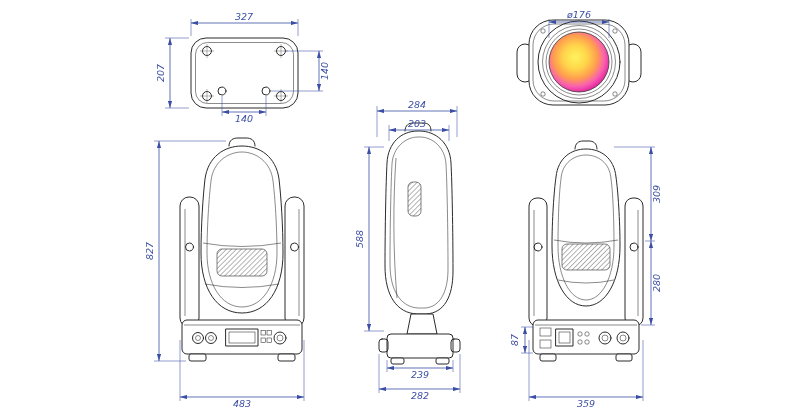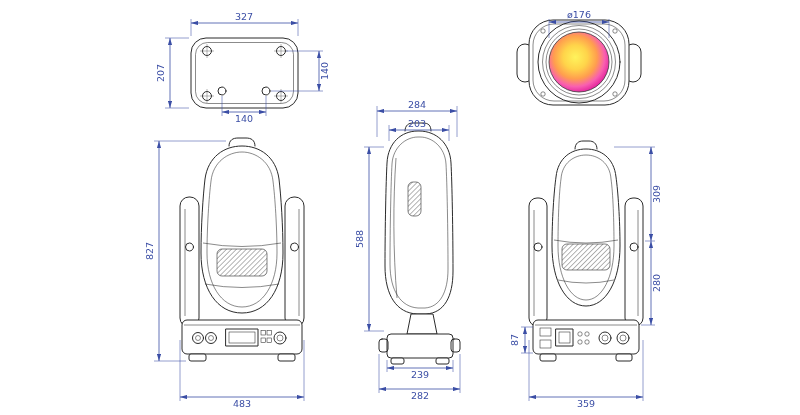--- a/index.html
+++ b/index.html
@@ -1,17 +1,17 @@
 <!DOCTYPE html>
 <html><head>
 <meta charset="utf-8">
 <style>
   html,body{margin:0;padding:0;background:#ffffff;}
   .sheet{position:relative;width:760px;height:415px;background:#ffffff;overflow:hidden;
-         font-family:"DejaVu Sans",sans-serif;}
+         font-family:"DejaVu Sans",sans-serif;font-style:italic;}
   svg{display:block}
   .olf{fill:#ffffff;stroke:#2b2b2b;stroke-width:1;stroke-linejoin:round;}
   .ol{fill:none;stroke:#2b2b2b;stroke-width:1;stroke-linejoin:round;stroke-linecap:round;}
   .thin{fill:none;stroke:#2b2b2b;stroke-width:0.55;}
   .xthin{fill:none;stroke:#6b6b6b;stroke-width:0.5;}
   .dim{stroke:#3b4ea5;stroke-width:0.8;fill:none;}
   .ext{stroke:#3b4ea5;stroke-width:0.55;fill:none;}
   .dimtxt{fill:#3b4ea5;font-size:9.5px;font-family:"DejaVu Sans",sans-serif;text-anchor:middle;}
 </style>
 </head>

